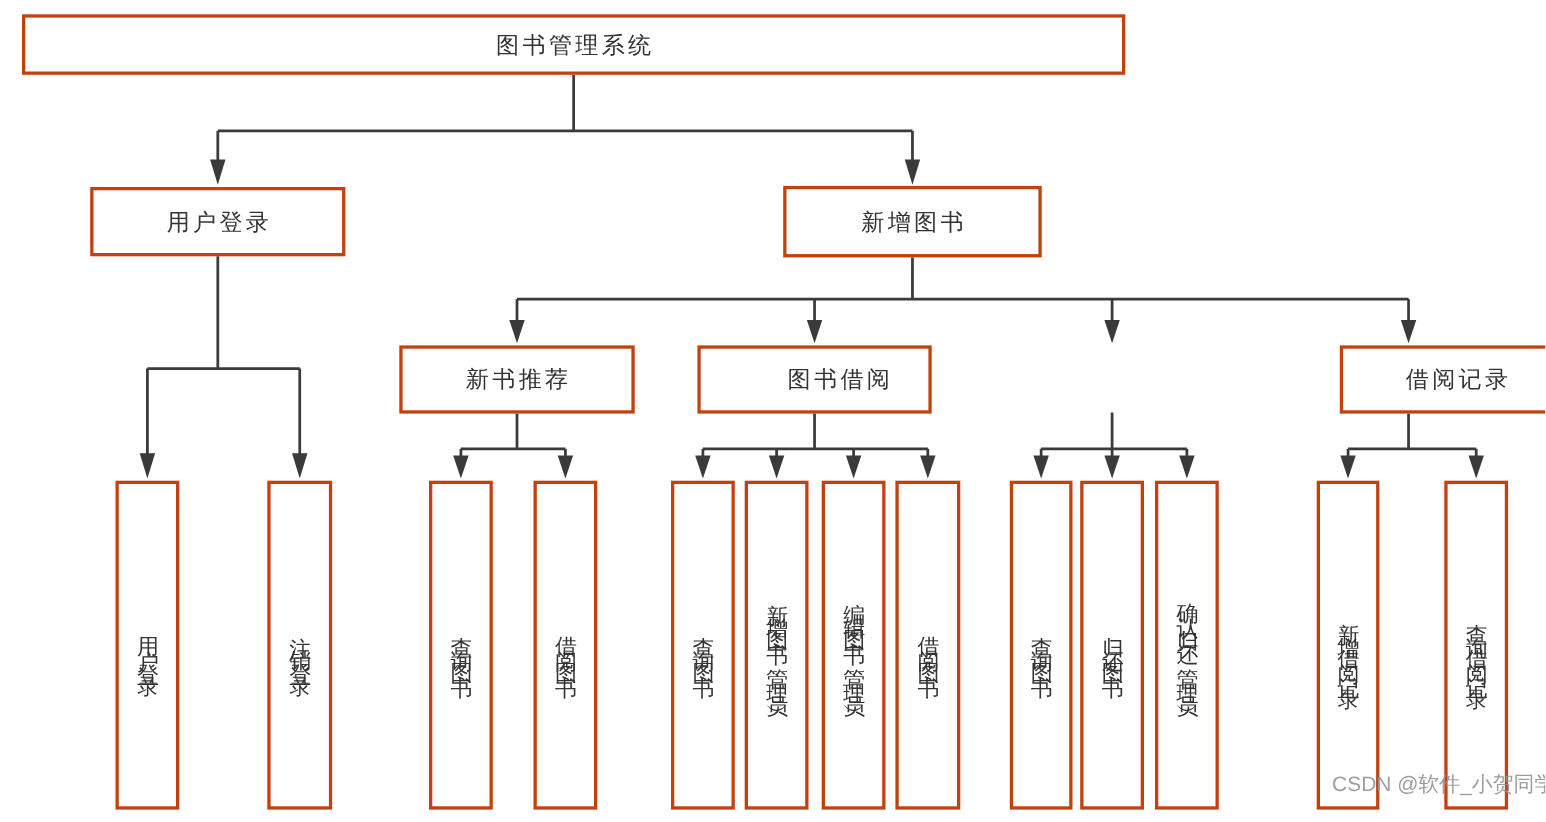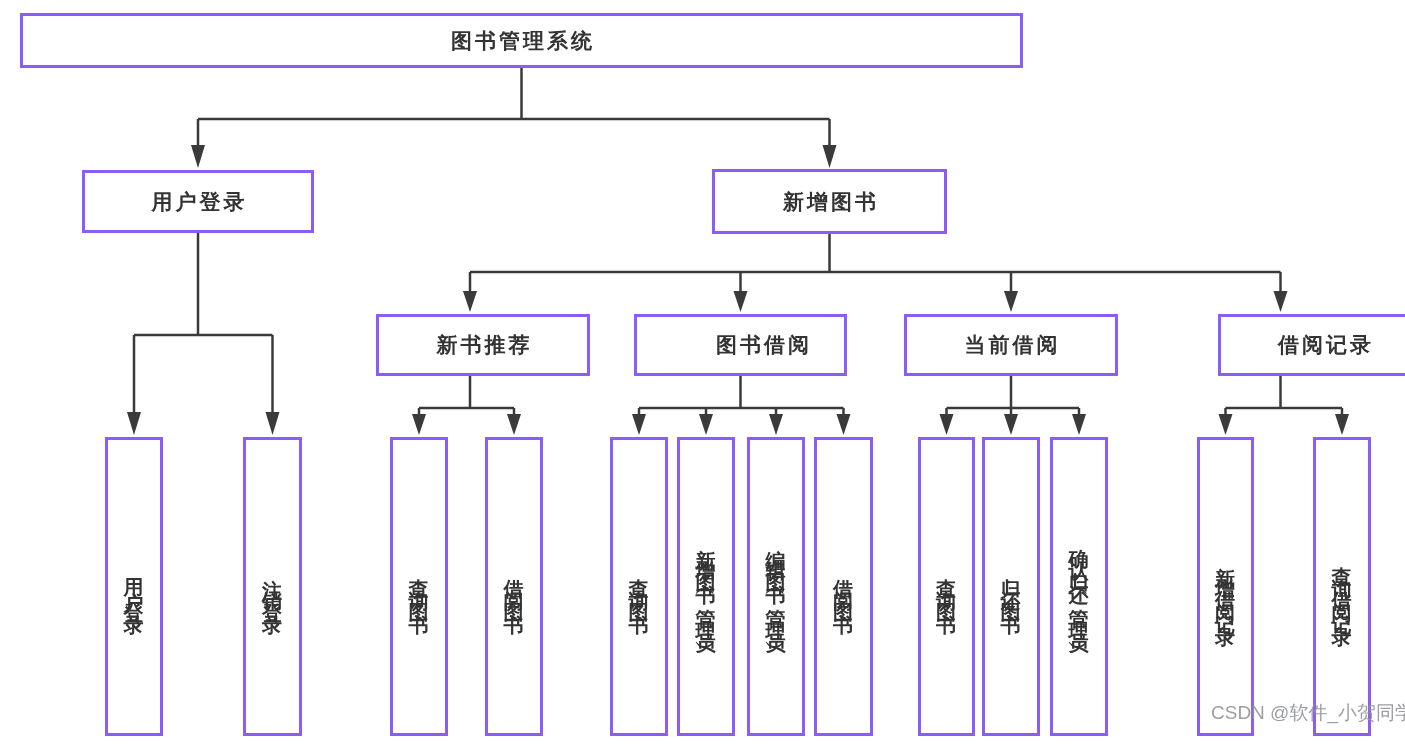--- a/index.html
+++ b/index.html
@@ -10,25 +10,24 @@
     font-family:"Liberation Sans","DejaVu Sans",sans-serif;
     overflow:hidden;
   }
   #wires { position:absolute; left:0; top:0; z-index:0; }
   #wires line { stroke:#3a3a3a; stroke-width:2.5; }
   #wires polygon { fill:#3a3a3a; }
   .node {
     position:absolute;
     box-sizing:border-box;
     background:#ffffff;
-    border:3px solid #8b5cf6;
+    border:3px solid #c2410c;
     display:flex; align-items:center; justify-content:center;
     color:#333333;
     z-index:1;
-    font-weight:bold;
   }
   .hlabel { font-size:21px; letter-spacing:3px; text-indent:3px; white-space:nowrap; }
   .vlabel {
     writing-mode:vertical-rl;
     text-orientation:mixed;
     font-size:20px;
     line-height:1;
     letter-spacing:12px;
     white-space:nowrap;
   }
@@ -127,28 +126,25 @@
     <span class="hlabel">图书管理系统</span>
   </div>
 
   <div class="node" style="left:82px; top:170px; width:232px; height:63px;">
     <span class="hlabel">用户登录</span>
   </div>
   <div class="node" style="left:712px; top:169px; width:235px; height:65px;">
     <span class="hlabel">新增图书</span>
   </div>
 
-  <div class="node" style="left:363px; top:314px; width:214px; height:62px;margin-left:13px;">
+  <div class="node" style="left:363px; top:314px; width:214px; height:62px;">
     <span class="hlabel">新书推荐</span>
   </div>
   <div class="node" style="left:634px; top:314px; width:213px; height:62px;padding-left:44px;">
     <span class="hlabel">图书借阅</span>
-  </div>
-  <div class="node" style="left:904px; top:314px; width:214px; height:62px;">
-    <span class="hlabel">当前借阅</span>
   </div>
   <div class="node" style="left:1218px; top:314px; width:213px; height:62px;justify-content:center;">
     <span class="hlabel">借阅记录</span>
   </div>
 
   <div class="node" style="left:105px; top:437px; width:58px; height:299px;">
     <span class="vlabel">用户登录</span>
   </div>
   <div class="node" style="left:243px; top:437px; width:59px; height:299px;">
     <span class="vlabel">注销登录</span>

